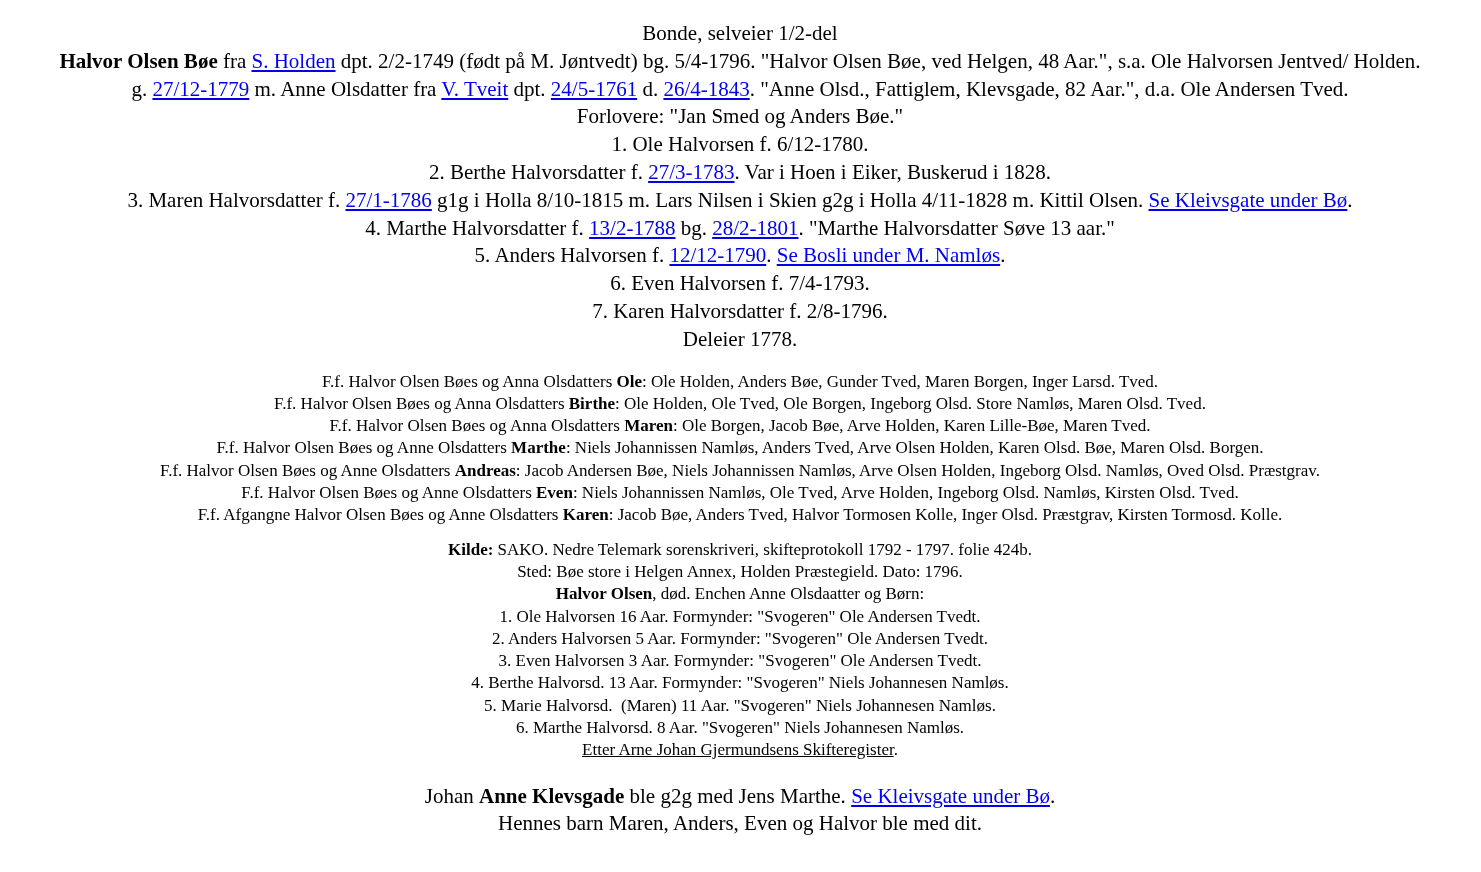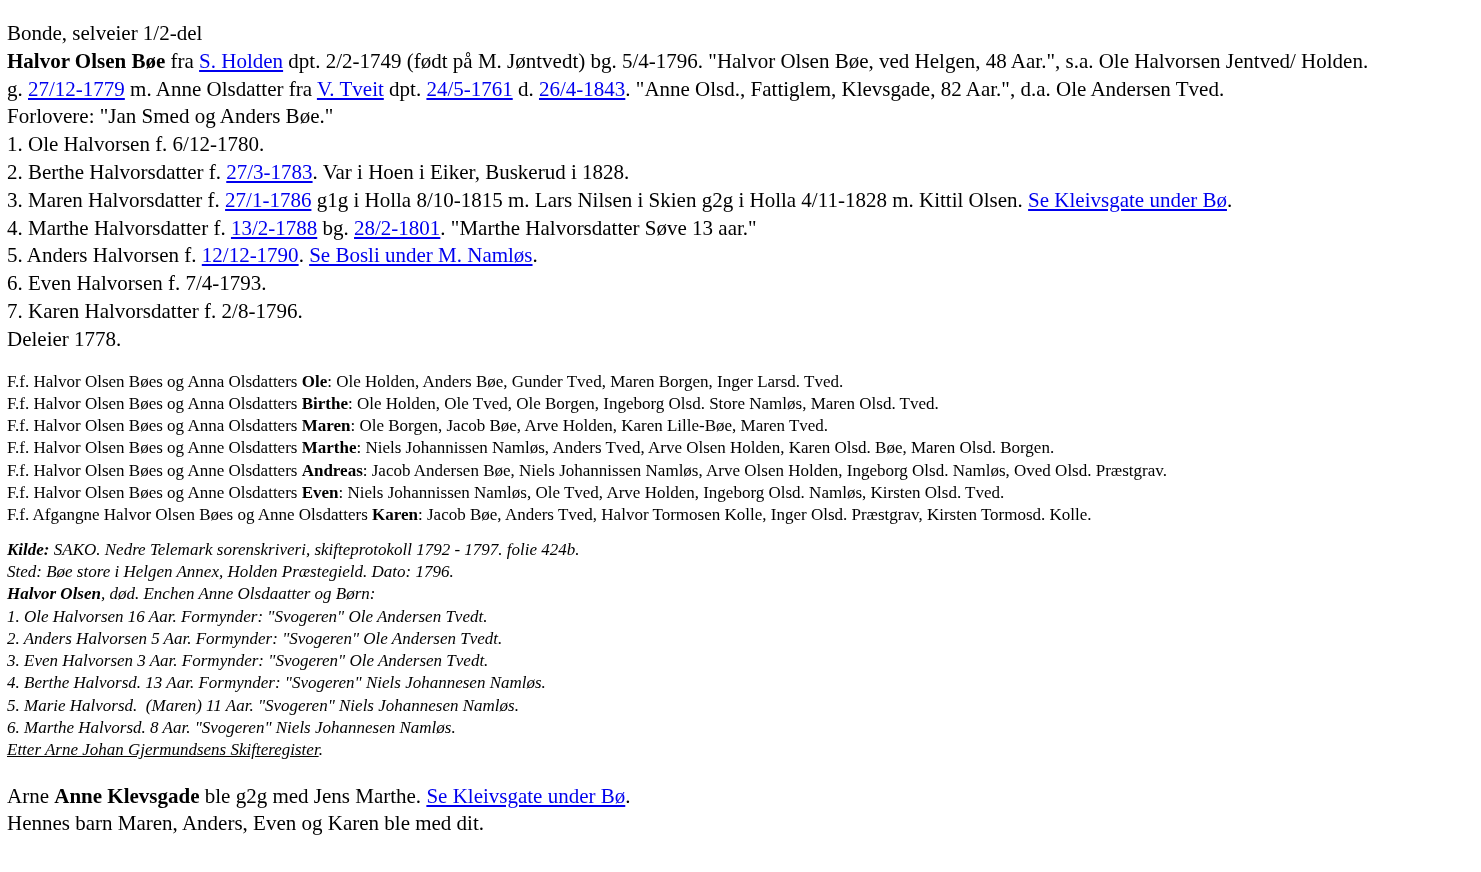--- a/index.html
+++ b/index.html
@@ -13,34 +13,34 @@
     padding: 20px 8px 10px 7px;
     width: 1481px;
     box-sizing: border-box;
     overflow: hidden;
   }
   .block { white-space: pre; }
   .block.large { font-size: 21px; line-height: 27.8px; }
   .block.small { font-size: 17px; line-height: 22.3px; }
   [data-block="0"] { margin-bottom: 17px; }
   [data-block="1"] { margin-bottom: 12px; }
-  [data-block="2"] { margin-bottom: 21px; font-style: italic; }
-  .line { display: block; }
+  [data-block="2"] { margin-bottom: 21px; }
+  .line { display: block; text-align: center; }
   .bold { font-weight: bold; }
   a.link {
     color: #0000EE;
     cursor: pointer;
   }
   .underline {
     color: #000000;
     text-decoration: underline;
     cursor: pointer;
   }
 </style>
 </head>
 <body>
 
 <main>
   <section class="block large" data-block="0"><div class="line"><span>Bonde, selveier 1/2-del</span></div><div class="line"><span class="bold">Halvor Olsen Bøe</span><span> fra </span><a class="link" href="#">S. Holden</a><span> dpt. 2/2-1749 (født på M. Jøntvedt) bg. 5/4-1796. "Halvor Olsen Bøe, ved Helgen, 48 Aar.", s.a. Ole Halvorsen Jentved/ Holden.</span></div><div class="line"><span>g. </span><a class="link" href="#">27/12-1779</a><span> m. Anne Olsdatter fra </span><a class="link" href="#">V. Tveit</a><span> dpt. </span><a class="link" href="#">24/5-1761</a><span> d. </span><a class="link" href="#">26/4-1843</a><span>. "Anne Olsd., Fattiglem, Klevsgade, 82 Aar.", d.a. Ole Andersen Tved.</span></div><div class="line"><span>Forlovere: "Jan Smed og Anders Bøe."</span></div><div class="line"><span>1. Ole Halvorsen f. 6/12-1780.</span></div><div class="line"><span>2. Berthe Halvorsdatter f. </span><a class="link" href="#">27/3-1783</a><span>. Var i Hoen i Eiker, Buskerud i 1828.</span></div><div class="line"><span>3. Maren Halvorsdatter f. </span><a class="link" href="#">27/1-1786</a><span> g1g i Holla 8/10-1815 m. Lars Nilsen i Skien g2g i Holla 4/11-1828 m. Kittil Olsen. </span><a class="link" href="#">Se Kleivsgate under Bø</a><span>.</span></div><div class="line"><span>4. Marthe Halvorsdatter f. </span><a class="link" href="#">13/2-1788</a><span> bg. </span><a class="link" href="#">28/2-1801</a><span>. "Marthe Halvorsdatter Søve 13 aar."</span></div><div class="line"><span>5. Anders Halvorsen f. </span><a class="link" href="#">12/12-1790</a><span>. </span><a class="link" href="#">Se Bosli under M. Namløs</a><span>.</span></div><div class="line"><span>6. Even Halvorsen f. 7/4-1793.</span></div><div class="line"><span>7. Karen Halvorsdatter f. 2/8-1796.</span></div><div class="line"><span>Deleier 1778.</span></div></section>
   <section class="block small" data-block="1"><div class="line"><span>F.f. Halvor Olsen Bøes og Anna Olsdatters </span><span class="bold">Ole</span><span>: Ole Holden, Anders Bøe, Gunder Tved, Maren Borgen, Inger Larsd. Tved.</span></div><div class="line"><span>F.f. Halvor Olsen Bøes og Anna Olsdatters </span><span class="bold">Birthe</span><span>: Ole Holden, Ole Tved, Ole Borgen, Ingeborg Olsd. Store Namløs, Maren Olsd. Tved.</span></div><div class="line"><span>F.f. Halvor Olsen Bøes og Anna Olsdatters </span><span class="bold">Maren</span><span>: Ole Borgen, Jacob Bøe, Arve Holden, Karen Lille-Bøe, Maren Tved.</span></div><div class="line"><span>F.f. Halvor Olsen Bøes og Anne Olsdatters </span><span class="bold">Marthe</span><span>: Niels Johannissen Namløs, Anders Tved, Arve Olsen Holden, Karen Olsd. Bøe, Maren Olsd. Borgen.</span></div><div class="line"><span>F.f. Halvor Olsen Bøes og Anne Olsdatters </span><span class="bold">Andreas</span><span>: Jacob Andersen Bøe, Niels Johannissen Namløs, Arve Olsen Holden, Ingeborg Olsd. Namløs, Oved Olsd. Præstgrav.</span></div><div class="line"><span>F.f. Halvor Olsen Bøes og Anne Olsdatters </span><span class="bold">Even</span><span>: Niels Johannissen Namløs, Ole Tved, Arve Holden, Ingeborg Olsd. Namløs, Kirsten Olsd. Tved.</span></div><div class="line"><span>F.f. Afgangne Halvor Olsen Bøes og Anne Olsdatters </span><span class="bold">Karen</span><span>: Jacob Bøe, Anders Tved, Halvor Tormosen Kolle, Inger Olsd. Præstgrav, Kirsten Tormosd. Kolle.</span></div></section>
   <section class="block small" data-block="2"><div class="line"><span class="bold">Kilde:</span><span> SAKO. Nedre Telemark sorenskriveri, skifteprotokoll 1792 - 1797. folie 424b.</span></div><div class="line"><span>Sted: Bøe store i Helgen Annex, Holden Præstegield. Dato: 1796.</span></div><div class="line"><span class="bold">Halvor Olsen</span><span>, død. Enchen Anne Olsdaatter og Børn:</span></div><div class="line"><span>1. Ole Halvorsen 16 Aar. Formynder: "Svogeren" Ole Andersen Tvedt.</span></div><div class="line"><span>2. Anders Halvorsen 5 Aar. Formynder: "Svogeren" Ole Andersen Tvedt.</span></div><div class="line"><span>3. Even Halvorsen 3 Aar. Formynder: "Svogeren" Ole Andersen Tvedt.</span></div><div class="line"><span>4. Berthe Halvorsd. 13 Aar. Formynder: "Svogeren" Niels Johannesen Namløs.</span></div><div class="line"><span>5. Marie Halvorsd.  (Maren) 11 Aar. "Svogeren" Niels Johannesen Namløs.</span></div><div class="line"><span>6. Marthe Halvorsd. 8 Aar. "Svogeren" Niels Johannesen Namløs.</span></div><div class="line"><span class="underline">Etter Arne Johan Gjermundsens Skifteregister</span><span>.</span></div></section>
-  <section class="block large" data-block="3"><div class="line"><span>Arne </span><span class="bold">Anne Klevsgade</span><span> ble g2g med Jens Marthe. </span><a class="link" href="#">Se Kleivsgate under Bø</a><span>.</span></div><div class="line"><span>Hennes barn Maren, Anders, Even og Karen ble med dit.</span></div></section>
+  <section class="block large" data-block="3"><div class="line"><span>Johan </span><span class="bold">Anne Klevsgade</span><span> ble g2g med Jens Marthe. </span><a class="link" href="#">Se Kleivsgate under Bø</a><span>.</span></div><div class="line"><span>Hennes barn Maren, Anders, Even og Halvor ble med dit.</span></div></section>
 </main>
 
 </body></html>

